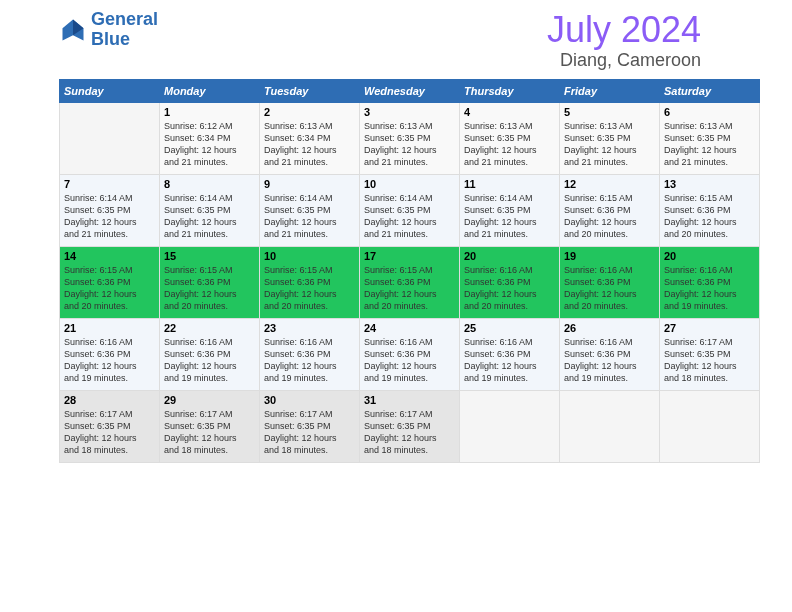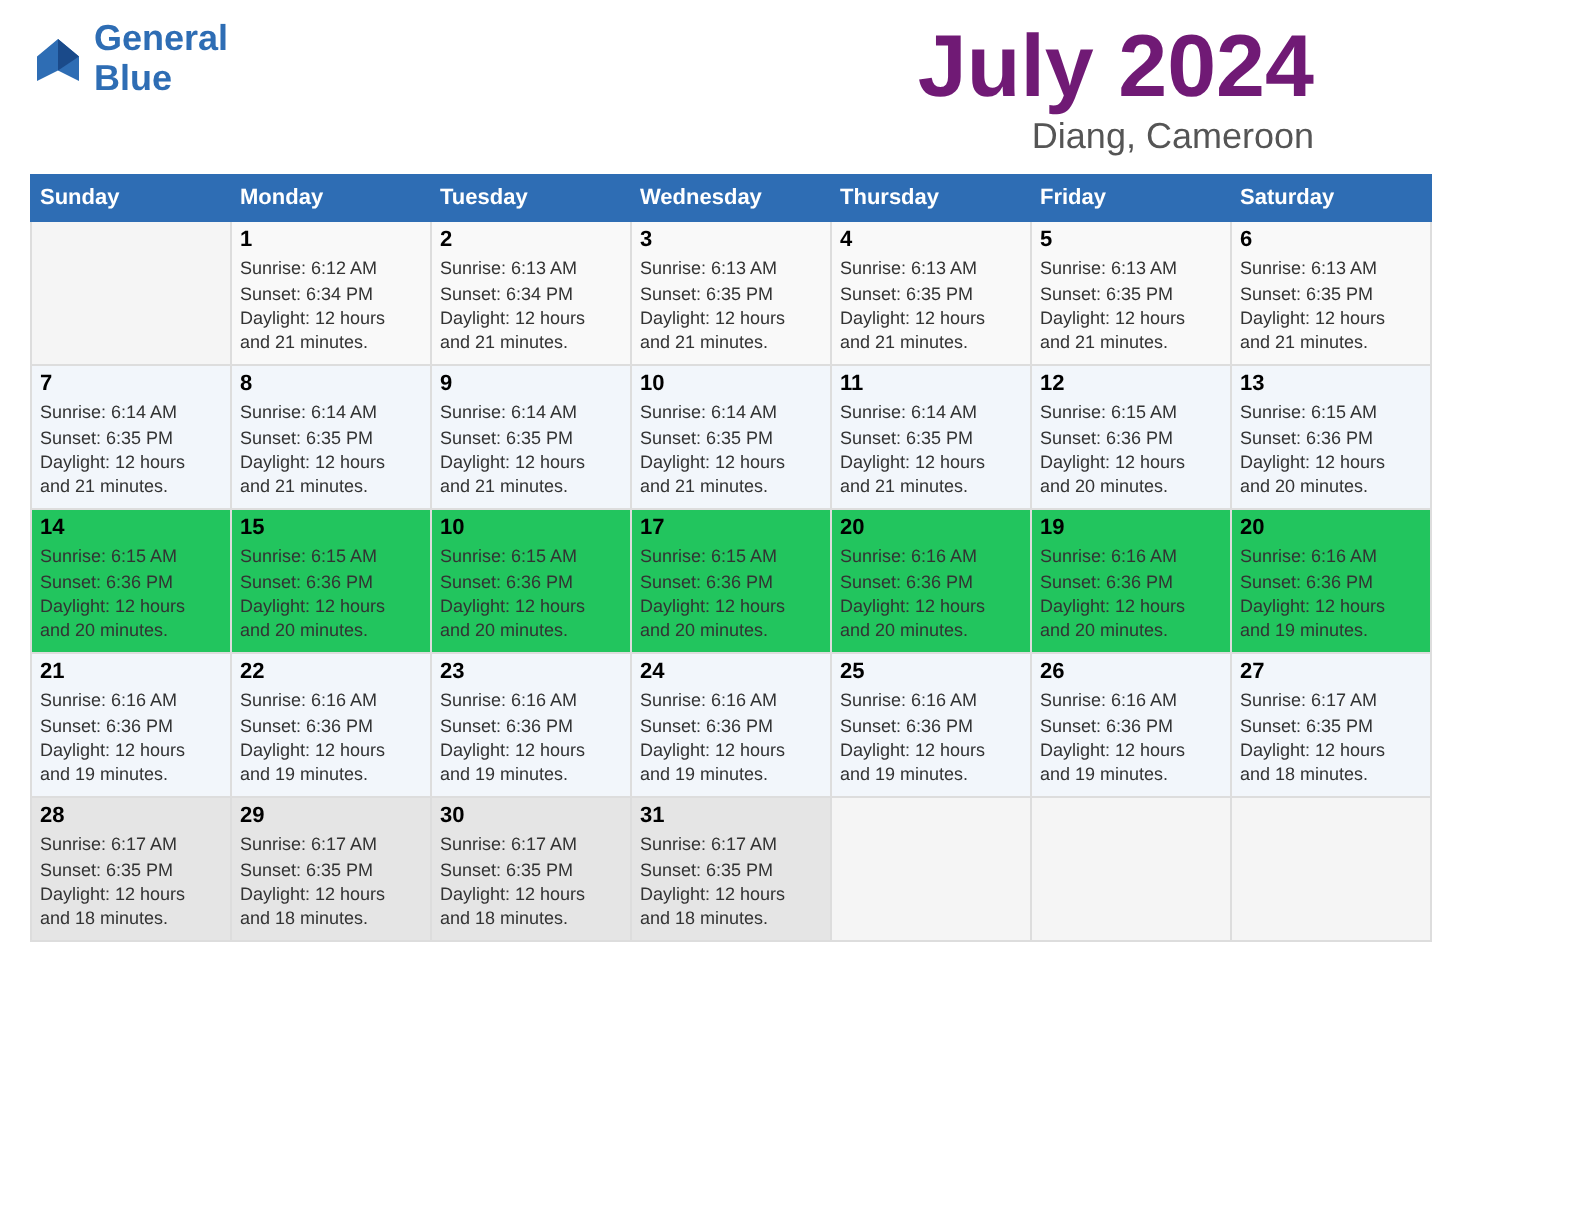--- a/index.html
+++ b/index.html
@@ -7,20 +7,21 @@
       width: 792px;
       height: 612px;
       font-family: Arial, sans-serif;
       background: #fff;
       overflow: hidden;
     }
     .page {
       width: 672px;
       height: 612px;
       padding: 10px 15px;
+      margin-left: 44px;
     }
     .header {
       display: flex;
       justify-content: space-between;
       align-items: flex-start;
       margin-bottom: 8px;
     }
     .logo {
       display: flex;
       align-items: center;
@@ -36,37 +37,38 @@
       color: #2e6db4;
     }
     .logo-icon {
       width: 28px;
       height: 28px;
     }
     .title-block {
       text-align: right;
     }
     .main-title {
-      font-size: 44px;
-      font-weight: bold;
-      color: #701a75;
+      font-size: 36px;
+      font-weight: normal;
+      color: #8b5cf6;
       line-height: 1.1;
     }
     .subtitle {
       font-size: 18px;
       color: #555;
     }
     table {
       width: 100%;
       border-collapse: collapse;
       font-size: 10px;
     }
     thead tr {
       background: #2e6db4;
       color: #fff;
+      font-style: italic;
     }
     thead th {
       padding: 5px 4px;
       text-align: left;
       font-size: 11px;
       font-weight: bold;
       border: 1px solid #2e6db4;
     }
     tbody tr {
       border-bottom: 1px solid #ccc;

